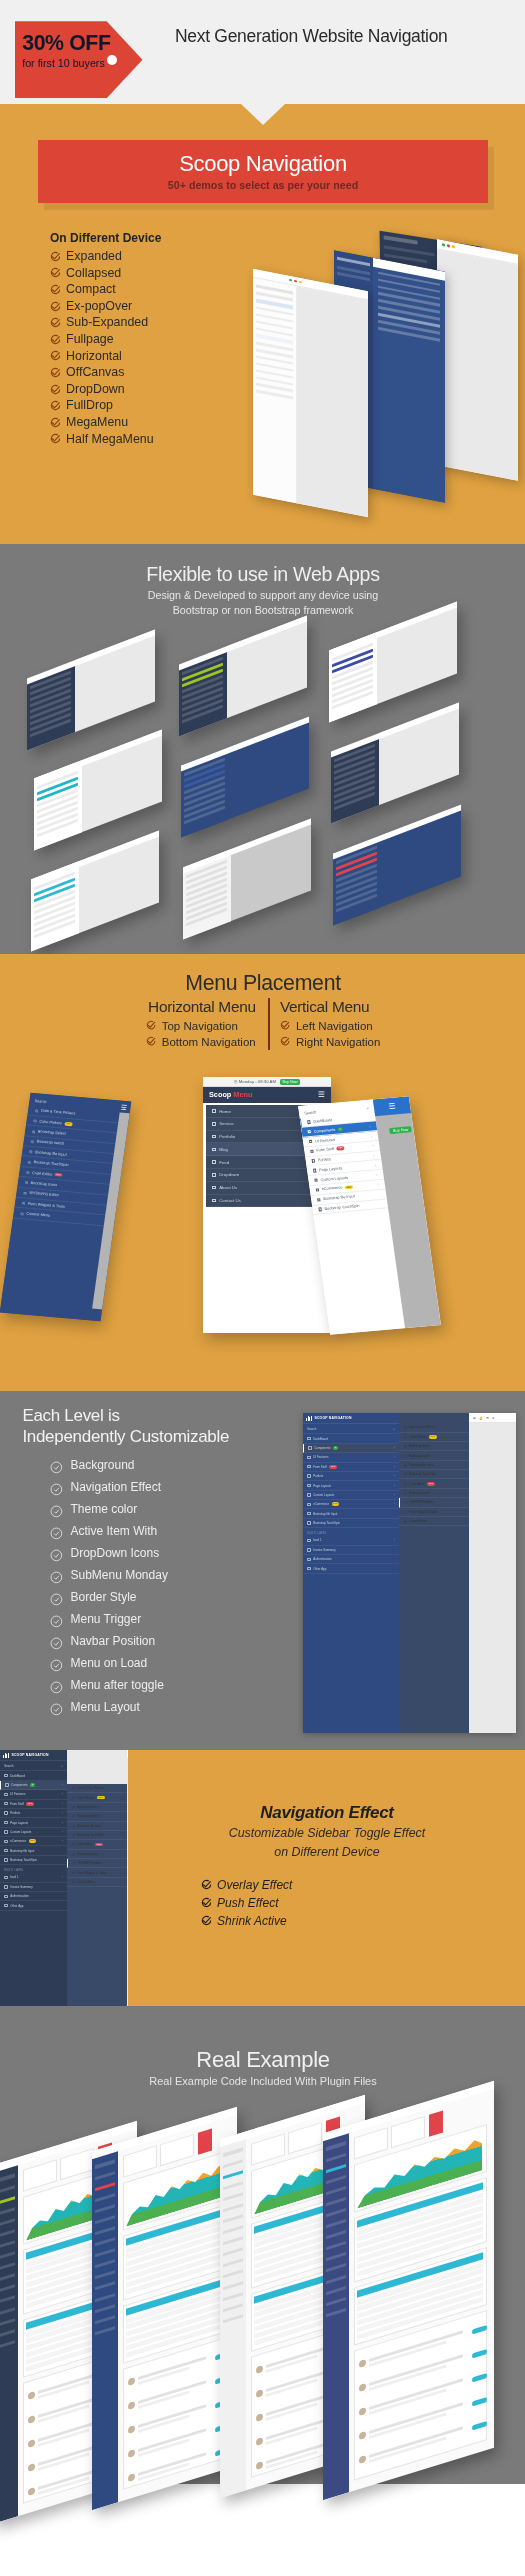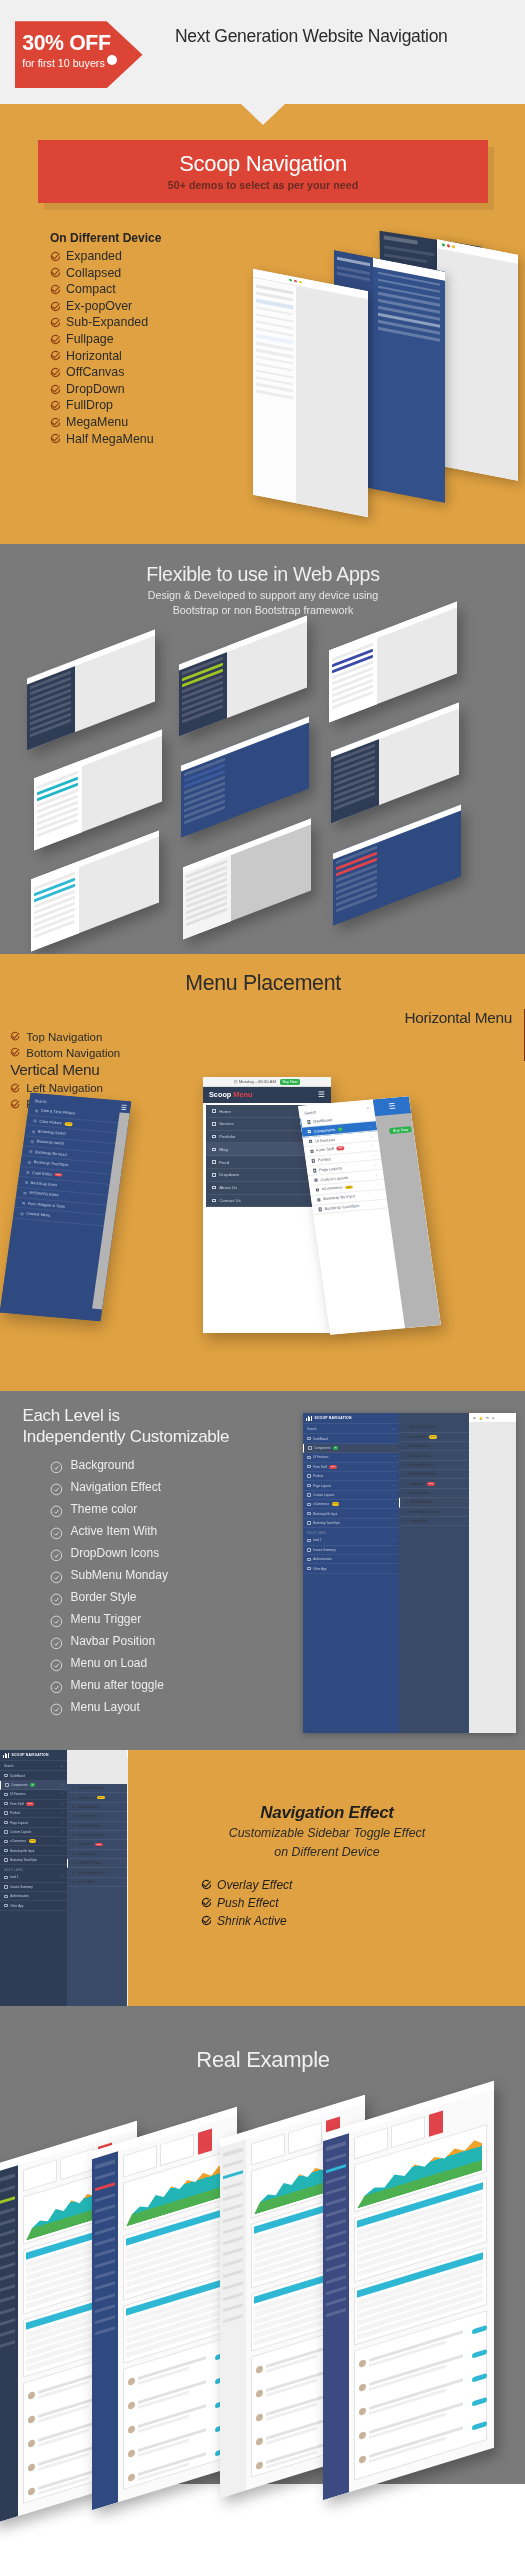--- a/index.html
+++ b/index.html
@@ -7,22 +7,22 @@
   body {
     width:526px; height:2576px; position:relative; overflow:hidden;
     font-family:"Liberation Sans", sans-serif;
     color:#333;
   }
   .page { width:526px; height:2576px; position:relative; }
 
   
   .hdr { background:#f0f0f0; height:104px; position:relative; }
   .ribbon {
-    position:absolute; left:14.5px; top:21.3px; width:128px; height:67px;
-    background:#dc4436; color:#ffffff;
+    position:absolute; left:14.5px; top:21.3px; width:128px; height:77px;
+    background:#dc4436; color:#0f172a;
     clip-path: polygon(0 0, 72% 0, 100% 50%, 72% 100%, 0 100%);
     padding:12px 0 0 7.7px;
   }
   .ribbon .big { font-size:21.3px; font-weight:bold; letter-spacing:-0.4px; line-height:1; }
   .ribbon .sml { font-size:10.7px; margin-top:2.6px; }
   .ribbon-dot { position:absolute; right:25.6px; top:34px; width:10.2px; height:10.2px; background:#fff; border-radius:50%; }
   .hdr-txt { position:absolute; left:175px; top:24px; }
   .hdr-txt h1 { font-size:25.6px; font-weight:bold; color:#1a1a1a; letter-spacing:-0.5px; line-height:1.05; }
   .hdr-txt h2 { font-size:17.5px; font-weight:normal; color:#2b2b2b; letter-spacing:-0.3px; margin-top:1.7px; }
 
@@ -71,21 +71,21 @@
     transform: skewY(-21deg) skewX(0deg);
     box-shadow: 5.1px 8.5px 12px rgba(0,0,0,.28);
   }
   .iso-card .sb { position:absolute; left:0; top:0; bottom:0; width:48px; background:#2d3b55; }
   .iso-card .tb { position:absolute; left:0; right:0; top:0; height:6px; background:#fff; }
   .iso-card .ln { position:absolute; left:2.6px; width:41px; height:2.6px; background:rgba(255,255,255,.18); border-radius:0.9px; }
 
   
   .place-sec { height:437px; }
   .place-title { text-align:center; font-size:21.3px; color:#2c2c2c; padding-top:17px; font-weight:normal; letter-spacing:-0.3px;}
-  .place-cols { display:flex; justify-content:center; margin-top:13px;flex-direction:column; }
+  .place-cols { display:flex; justify-content:center; margin-top:2px; }
   .place-col { padding:0 10.2px; }
   .place-col.left { text-align:right; border-right:2.6px solid #7b2f12; padding-right:12px;}
   .place-col h5 { font-size:15.4px; font-weight:normal; color:#2c2c2c; letter-spacing:-0.3px;}
   .place-col ul { list-style:none; margin-top:1.7px; }
   .place-col li { font-size:11.5px; color:#2b2b2b; line-height:16px; display:flex; align-items:center; }
   .place-col.left li { justify-content:flex-start; }
   .phones { position:absolute; left:0; top:120px; width:526px; height:290px; }
   .phone { position:absolute; background:#fff; box-shadow:3.4px 6.8px 13.7px rgba(0,0,0,.25); overflow:hidden; }
 
   
@@ -1150,20 +1150,21 @@
             </span>
             <span>Shrink Active</span>
           </li>
         </ul>
     </div>
   </div>
 
   <div class="sec-gray real-sec">
     <div class="real-head">
       <div class="h">Real Example</div>
+      <div class="s">Real Example Code Included With Plugin Files</div>
     </div>
     <div class="dash-stack" id="dash-stack">
         <div class="dash" style="left: -8.5px; top: 25.6px; width: 145px; height: 359px;">
           <div class="dtop"></div>
           <div class="dsb" style="background:#2f3c56;top:7.7px;"></div>
           <div style="position:absolute;left:2.6px;top:15.4px;width:20.5px;height:3.4px;background:rgba(255,255,255,.16);"></div>
           <div style="position:absolute;left:2.6px;top:26.5px;width:20.5px;height:3.4px;background:rgba(255,255,255,.16);"></div>
           <div style="position:absolute;left:2.6px;top:38px;width:20.5px;height:3.4px;background:#9ec522;"></div>
           <div style="position:absolute;left:2.6px;top:49px;width:20.5px;height:3.4px;background:rgba(255,255,255,.16);"></div>
           <div style="position:absolute;left:2.6px;top:60px;width:20.5px;height:3.4px;background:rgba(255,255,255,.16);"></div>

